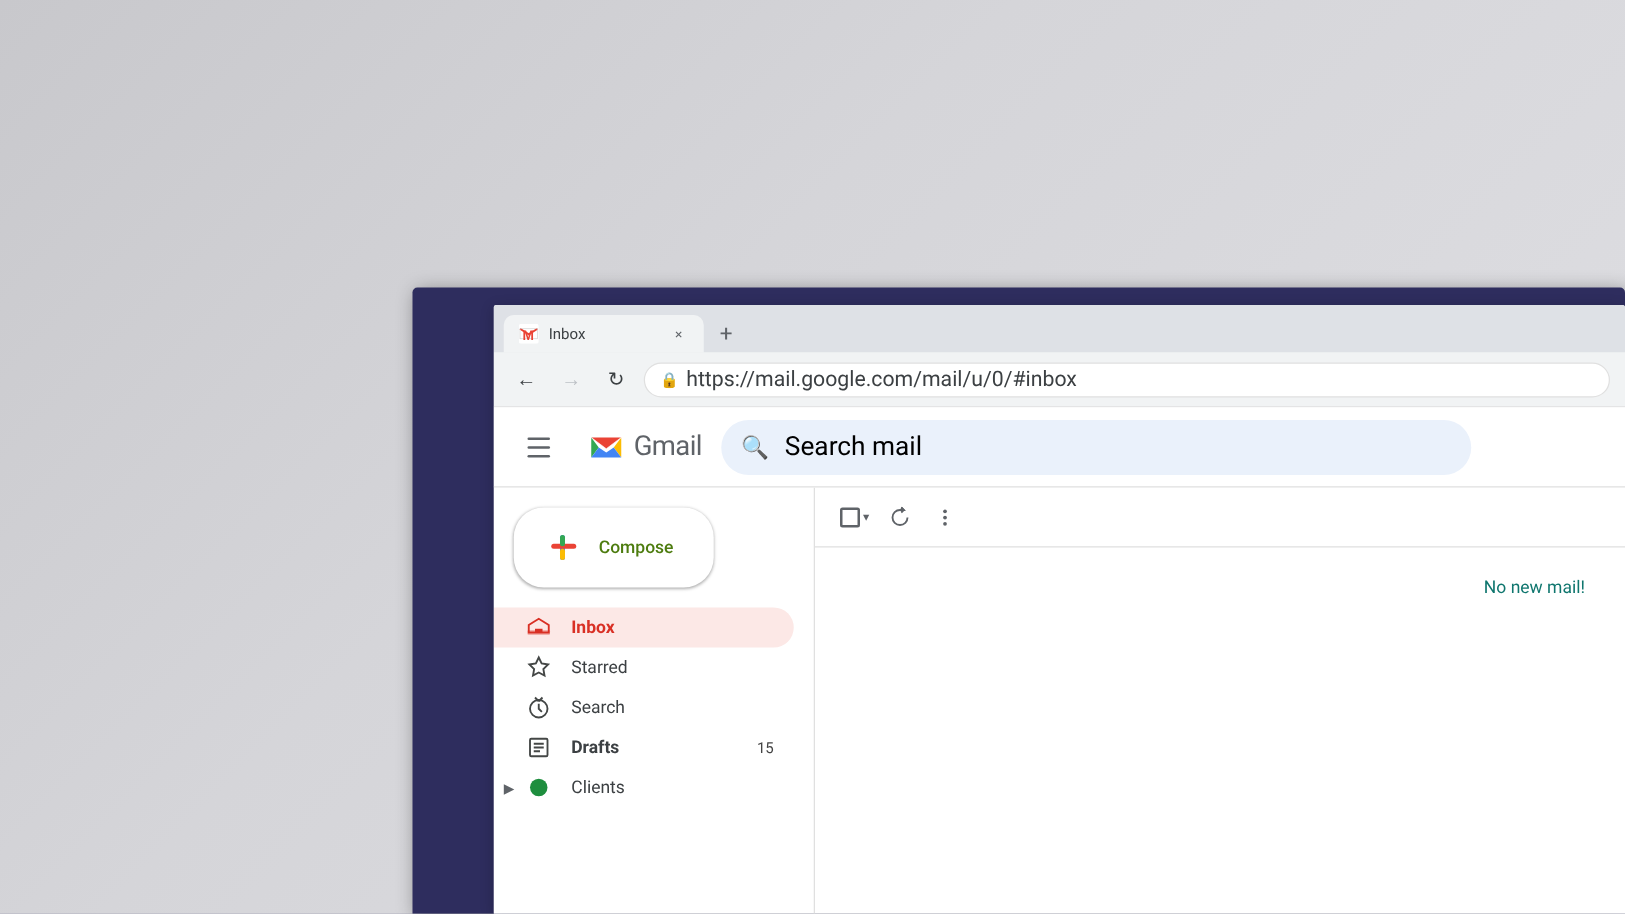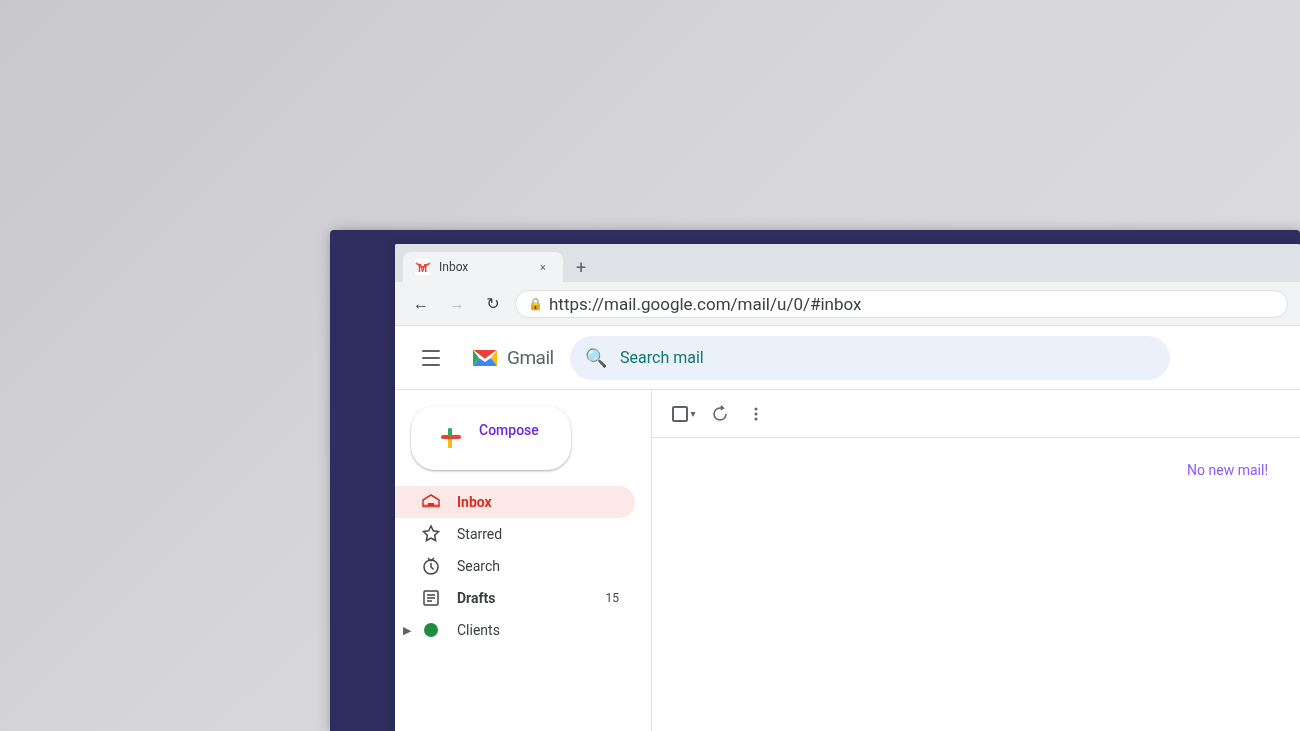--- a/index.html
+++ b/index.html
@@ -209,21 +209,21 @@
       text-decoration: none;
     }
 
     
     .gmail-m {
       width: 36px;
       height: 36px;
     }
 
     .gmail-wordmark {
-      font-size: 19px;
+      font-size: 22px;
       color: #5f6368;
       font-weight: 400;
       letter-spacing: -0.5px;
     }
 
     .search-bar {
       flex: 1;
       max-width: 600px;
       height: 44px;
       background: #eaf1fb;
@@ -234,22 +234,22 @@
       gap: 12px;
       cursor: text;
     }
 
     .search-icon-gmail {
       color: #5f6368;
       font-size: 18px;
     }
 
     .search-placeholder {
-      font-size: 16px;
-      color: #0f766e;
+      font-size: 21px;
+      color: #000000;
       flex: 1;
     }
 
     
     .gmail-body {
       display: flex;
       flex: 1;
       overflow: hidden;
     }
 
@@ -257,31 +257,31 @@
     .sidebar {
       width: 256px;
       padding: 8px 0;
       overflow-y: auto;
       flex-shrink: 0;
     }
 
     
     .compose-btn {
       display: flex;
-      align-items: flex-start;
+      align-items: center;
       gap: 12px;
       margin: 8px 16px 16px 16px;
       padding: 16px 24px;
       background: #fff;
       border-radius: 24px;
       box-shadow: 0 1px 3px rgba(0,0,0,0.2), 0 1px 2px rgba(0,0,0,0.14);
       cursor: pointer;
       font-size: 14px;
       font-weight: 500;
-      color: #6d28d9;
+      color: #4d7c0f;
       width: 160px;
     }
     
     .compose-icon-svg {
       width: 32px;
       height: 32px;
     }
 
     
     .nav-item {
@@ -399,21 +399,21 @@
     .empty-state {
       flex: 1;
       display: flex;
       align-items: flex-start;
       justify-content: flex-end;
       padding: 24px 32px;
     }
 
     .no-mail-text {
       font-size: 14px;
-      color: #8b5cf6;
+      color: #0f766e;
     }
   </style>
 </head>
 <body>
 
 <div class="monitor-bg"></div>
 
 <div class="bezel"></div>
 
 <div class="browser">

